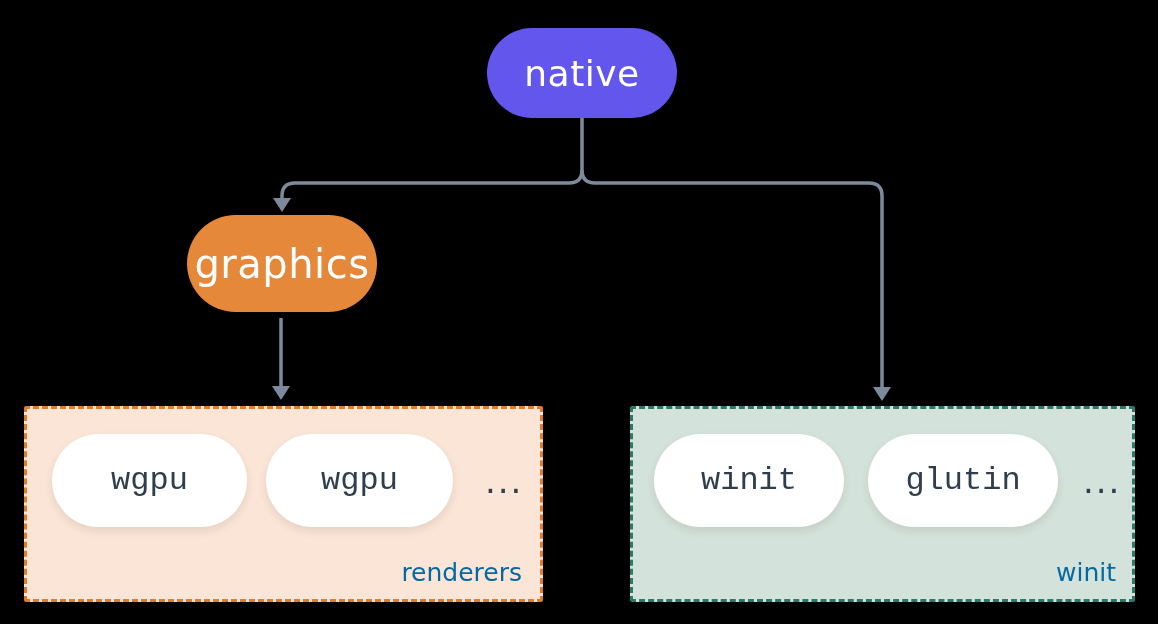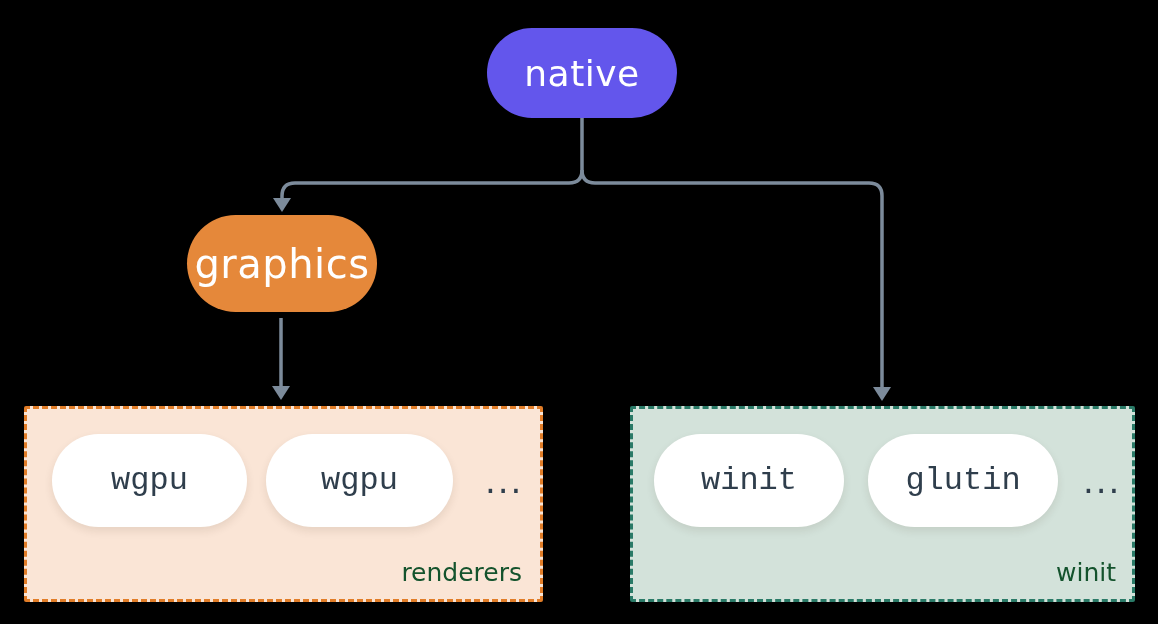--- a/index.html
+++ b/index.html
@@ -84,21 +84,21 @@
     display: flex;
     align-items: center;
     color: #2f3e4c;
     font-size: 34px;
     letter-spacing: 2px;
   }
   .group-label {
     position: absolute;
     right: 18px;
     bottom: 12px;
-    color: #14532d;
+    color: #0369a1;
     font-size: 25px;
   }
 </style>
 </head>
 <body>
 
 <div class="stage">
 
   <svg class="connector-layer" viewBox="0 0 1158 624" xmlns="http://www.w3.org/2000/svg">
     <path d="M 582 118 L 582 170 Q 582 183 569 183 L 295 183 Q 282 183 282 196 L 282 199" fill="none" stroke-width="3.5" stroke-linejoin="round" stroke="#7c8b9b"></path>

